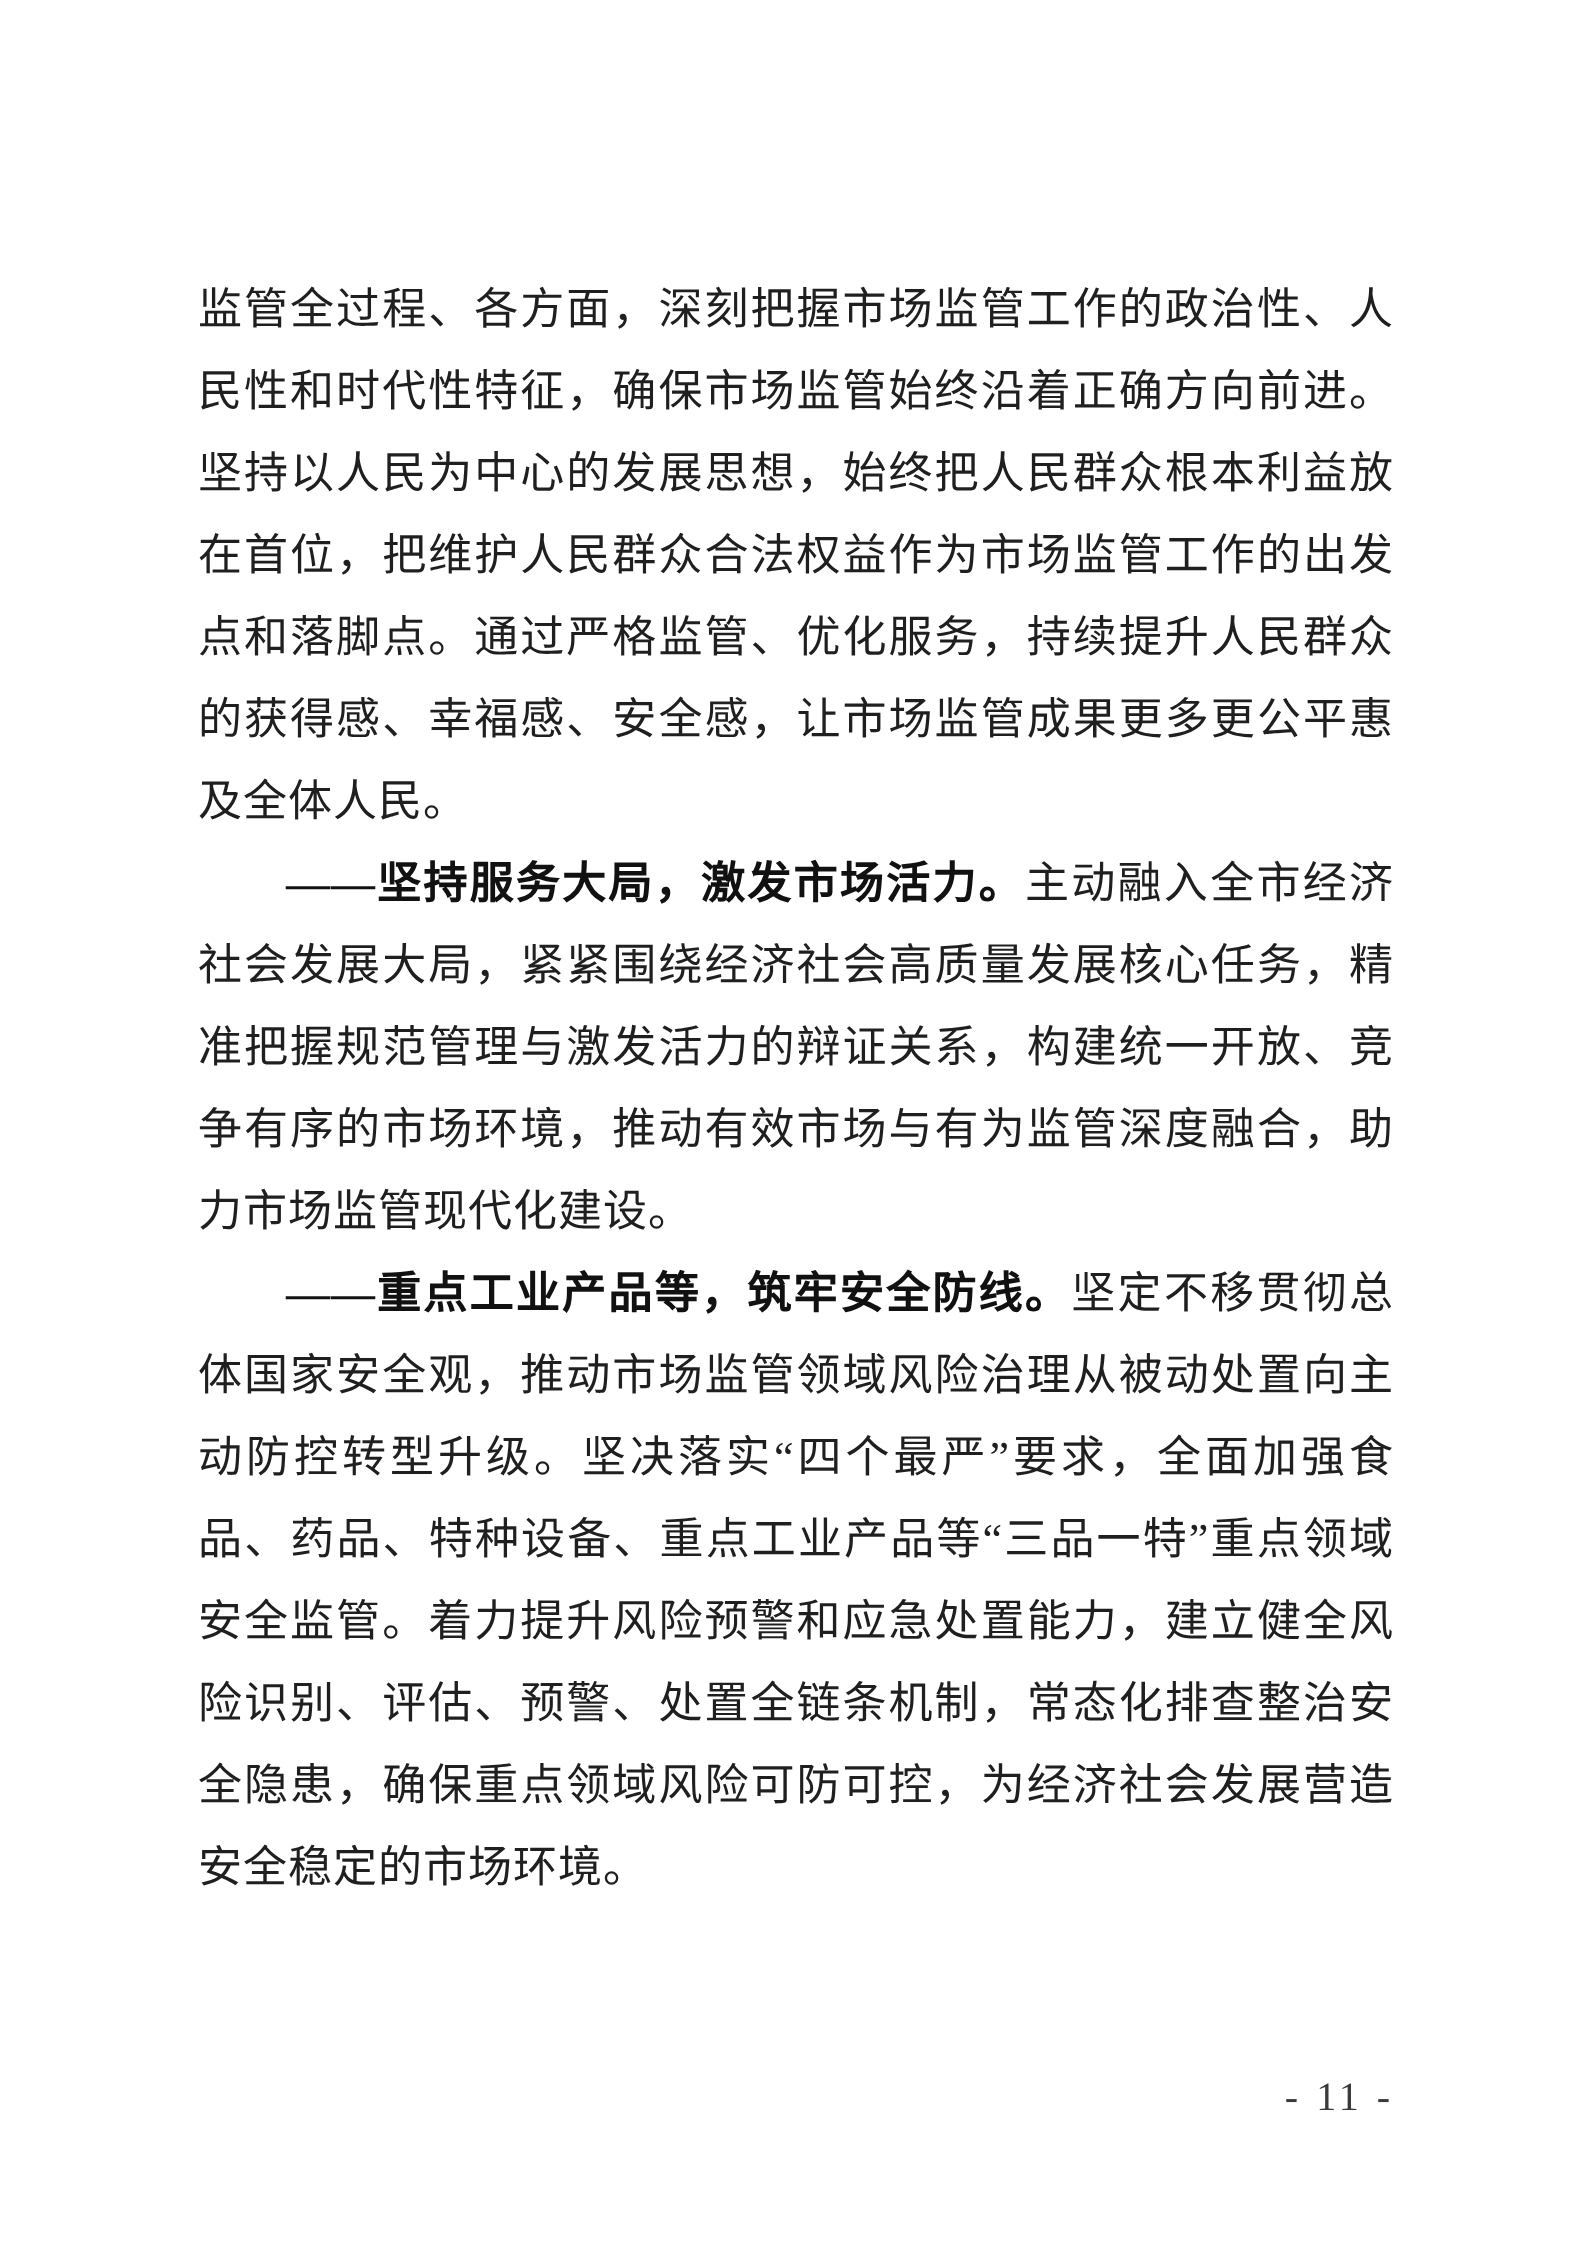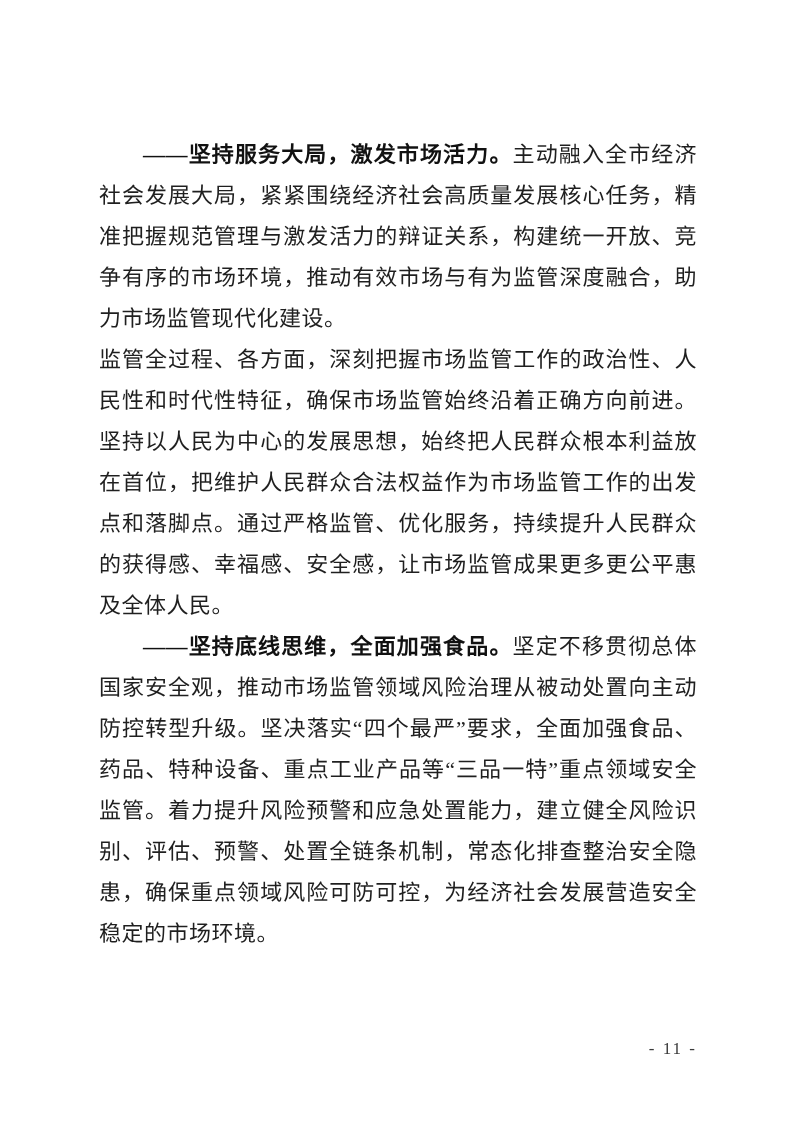--- a/index.html
+++ b/index.html
@@ -35,30 +35,30 @@
     text-indent: 2em;
   }
   p.para b {
     font-weight: 700;
     color: #111111;
   }
   .page-number {
     position: absolute;
     top: 1038px;
     right: 96px;
-    font-size: 17px;
+    font-size: 20px;
     line-height: 22px;
     color: #3a3a3a;
     letter-spacing: 2px;
     font-family: "Liberation Serif", "DejaVu Serif", serif;
   }
 </style>
 </head>
 <body>
 
 <div class="page">
   <div class="text-block">
+      <p class="para">监管全过程、各方面，深刻把握市场监管工作的政治性、人民性和时代性特征，确保市场监管始终沿着正确方向前进。坚持以人民为中心的发展思想，始终把人民群众根本利益放在首位，把维护人民群众合法权益作为市场监管工作的出发点和落脚点。通过严格监管、优化服务，持续提升人民群众的获得感、幸福感、安全感，让市场监管成果更多更公平惠及全体人民。</p>
       <p class="para indented"><b>——坚持服务大局，激发市场活力。</b>主动融入全市经济社会发展大局，紧紧围绕经济社会高质量发展核心任务，精准把握规范管理与激发活力的辩证关系，构建统一开放、竞争有序的市场环境，推动有效市场与有为监管深度融合，助力市场监管现代化建设。</p>
-      <p class="para">监管全过程、各方面，深刻把握市场监管工作的政治性、人民性和时代性特征，确保市场监管始终沿着正确方向前进。坚持以人民为中心的发展思想，始终把人民群众根本利益放在首位，把维护人民群众合法权益作为市场监管工作的出发点和落脚点。通过严格监管、优化服务，持续提升人民群众的获得感、幸福感、安全感，让市场监管成果更多更公平惠及全体人民。</p>
-      <p class="para indented"><b>——坚持底线思维，全面加强食品。</b>坚定不移贯彻总体国家安全观，推动市场监管领域风险治理从被动处置向主动防控转型升级。坚决落实“四个最严”要求，全面加强食品、药品、特种设备、重点工业产品等“三品一特”重点领域安全监管。着力提升风险预警和应急处置能力，建立健全风险识别、评估、预警、处置全链条机制，常态化排查整治安全隐患，确保重点领域风险可防可控，为经济社会发展营造安全稳定的市场环境。</p>
+      <p class="para indented"><b>——重点工业产品等，筑牢安全防线。</b>坚定不移贯彻总体国家安全观，推动市场监管领域风险治理从被动处置向主动防控转型升级。坚决落实“四个最严”要求，全面加强食品、药品、特种设备、重点工业产品等“三品一特”重点领域安全监管。着力提升风险预警和应急处置能力，建立健全风险识别、评估、预警、处置全链条机制，常态化排查整治安全隐患，确保重点领域风险可防可控，为经济社会发展营造安全稳定的市场环境。</p>
     </div>
   <div class="page-number">- 11 -</div>
 </div>
 
 </body></html>

